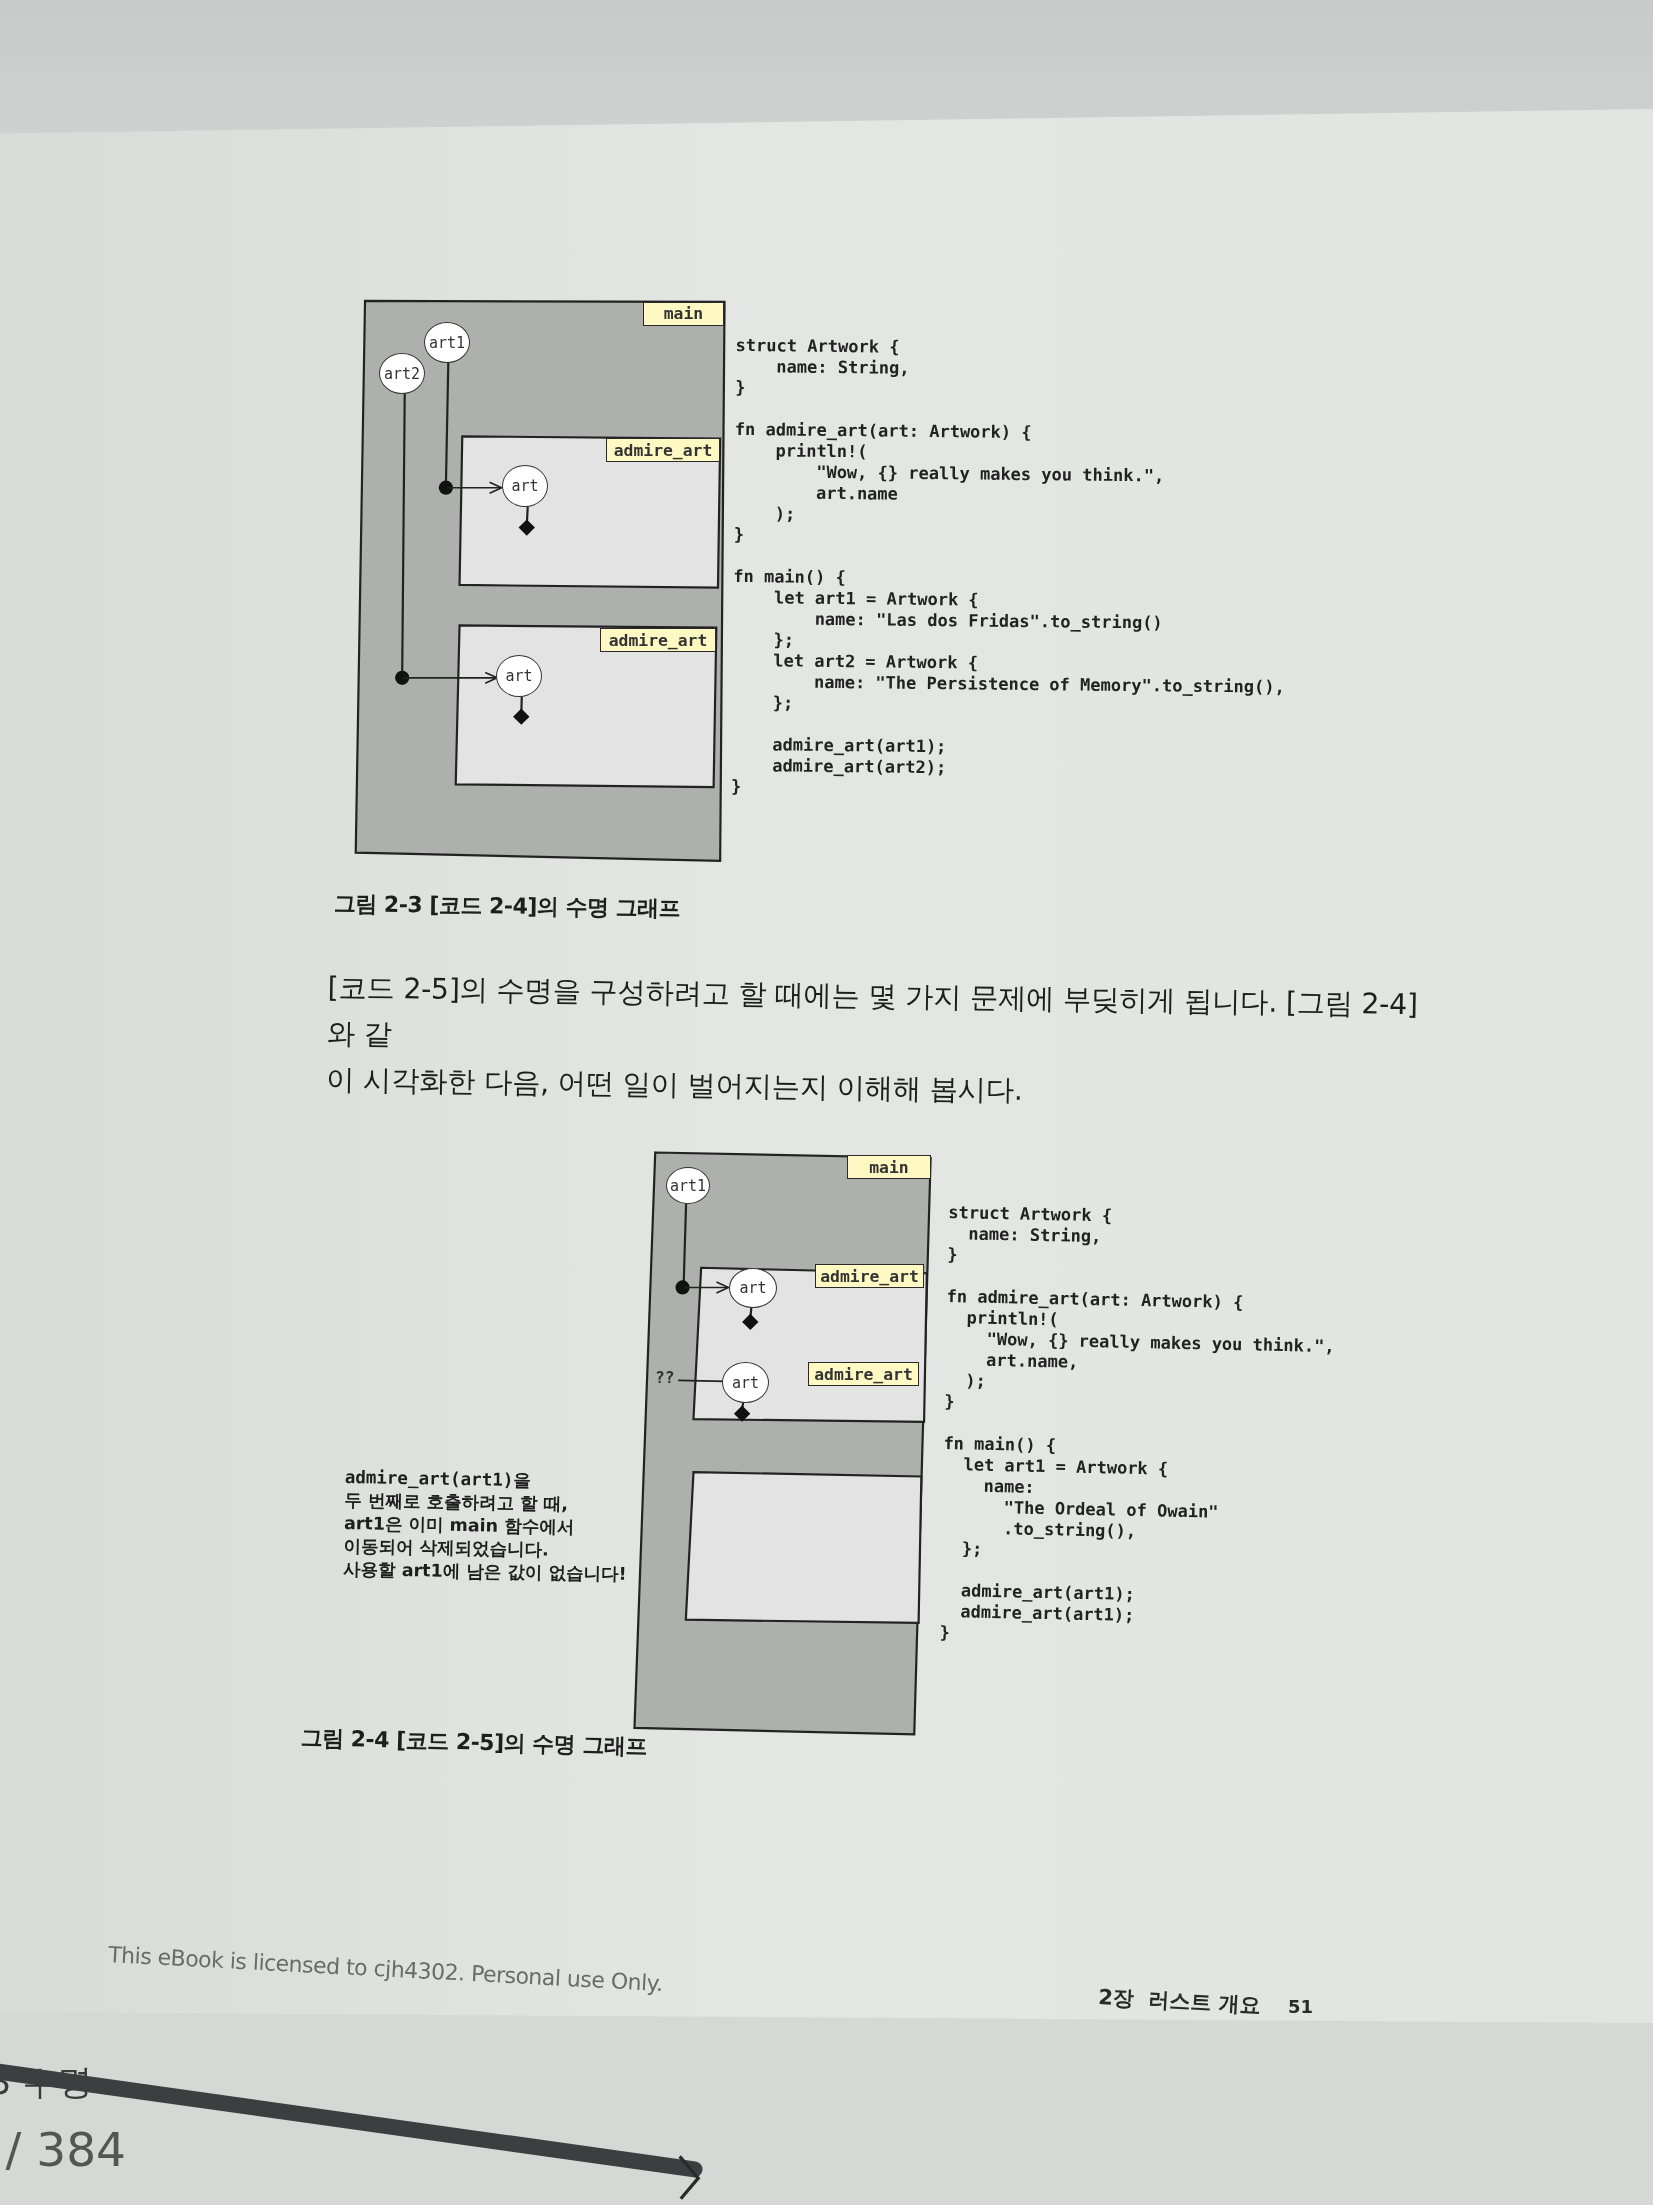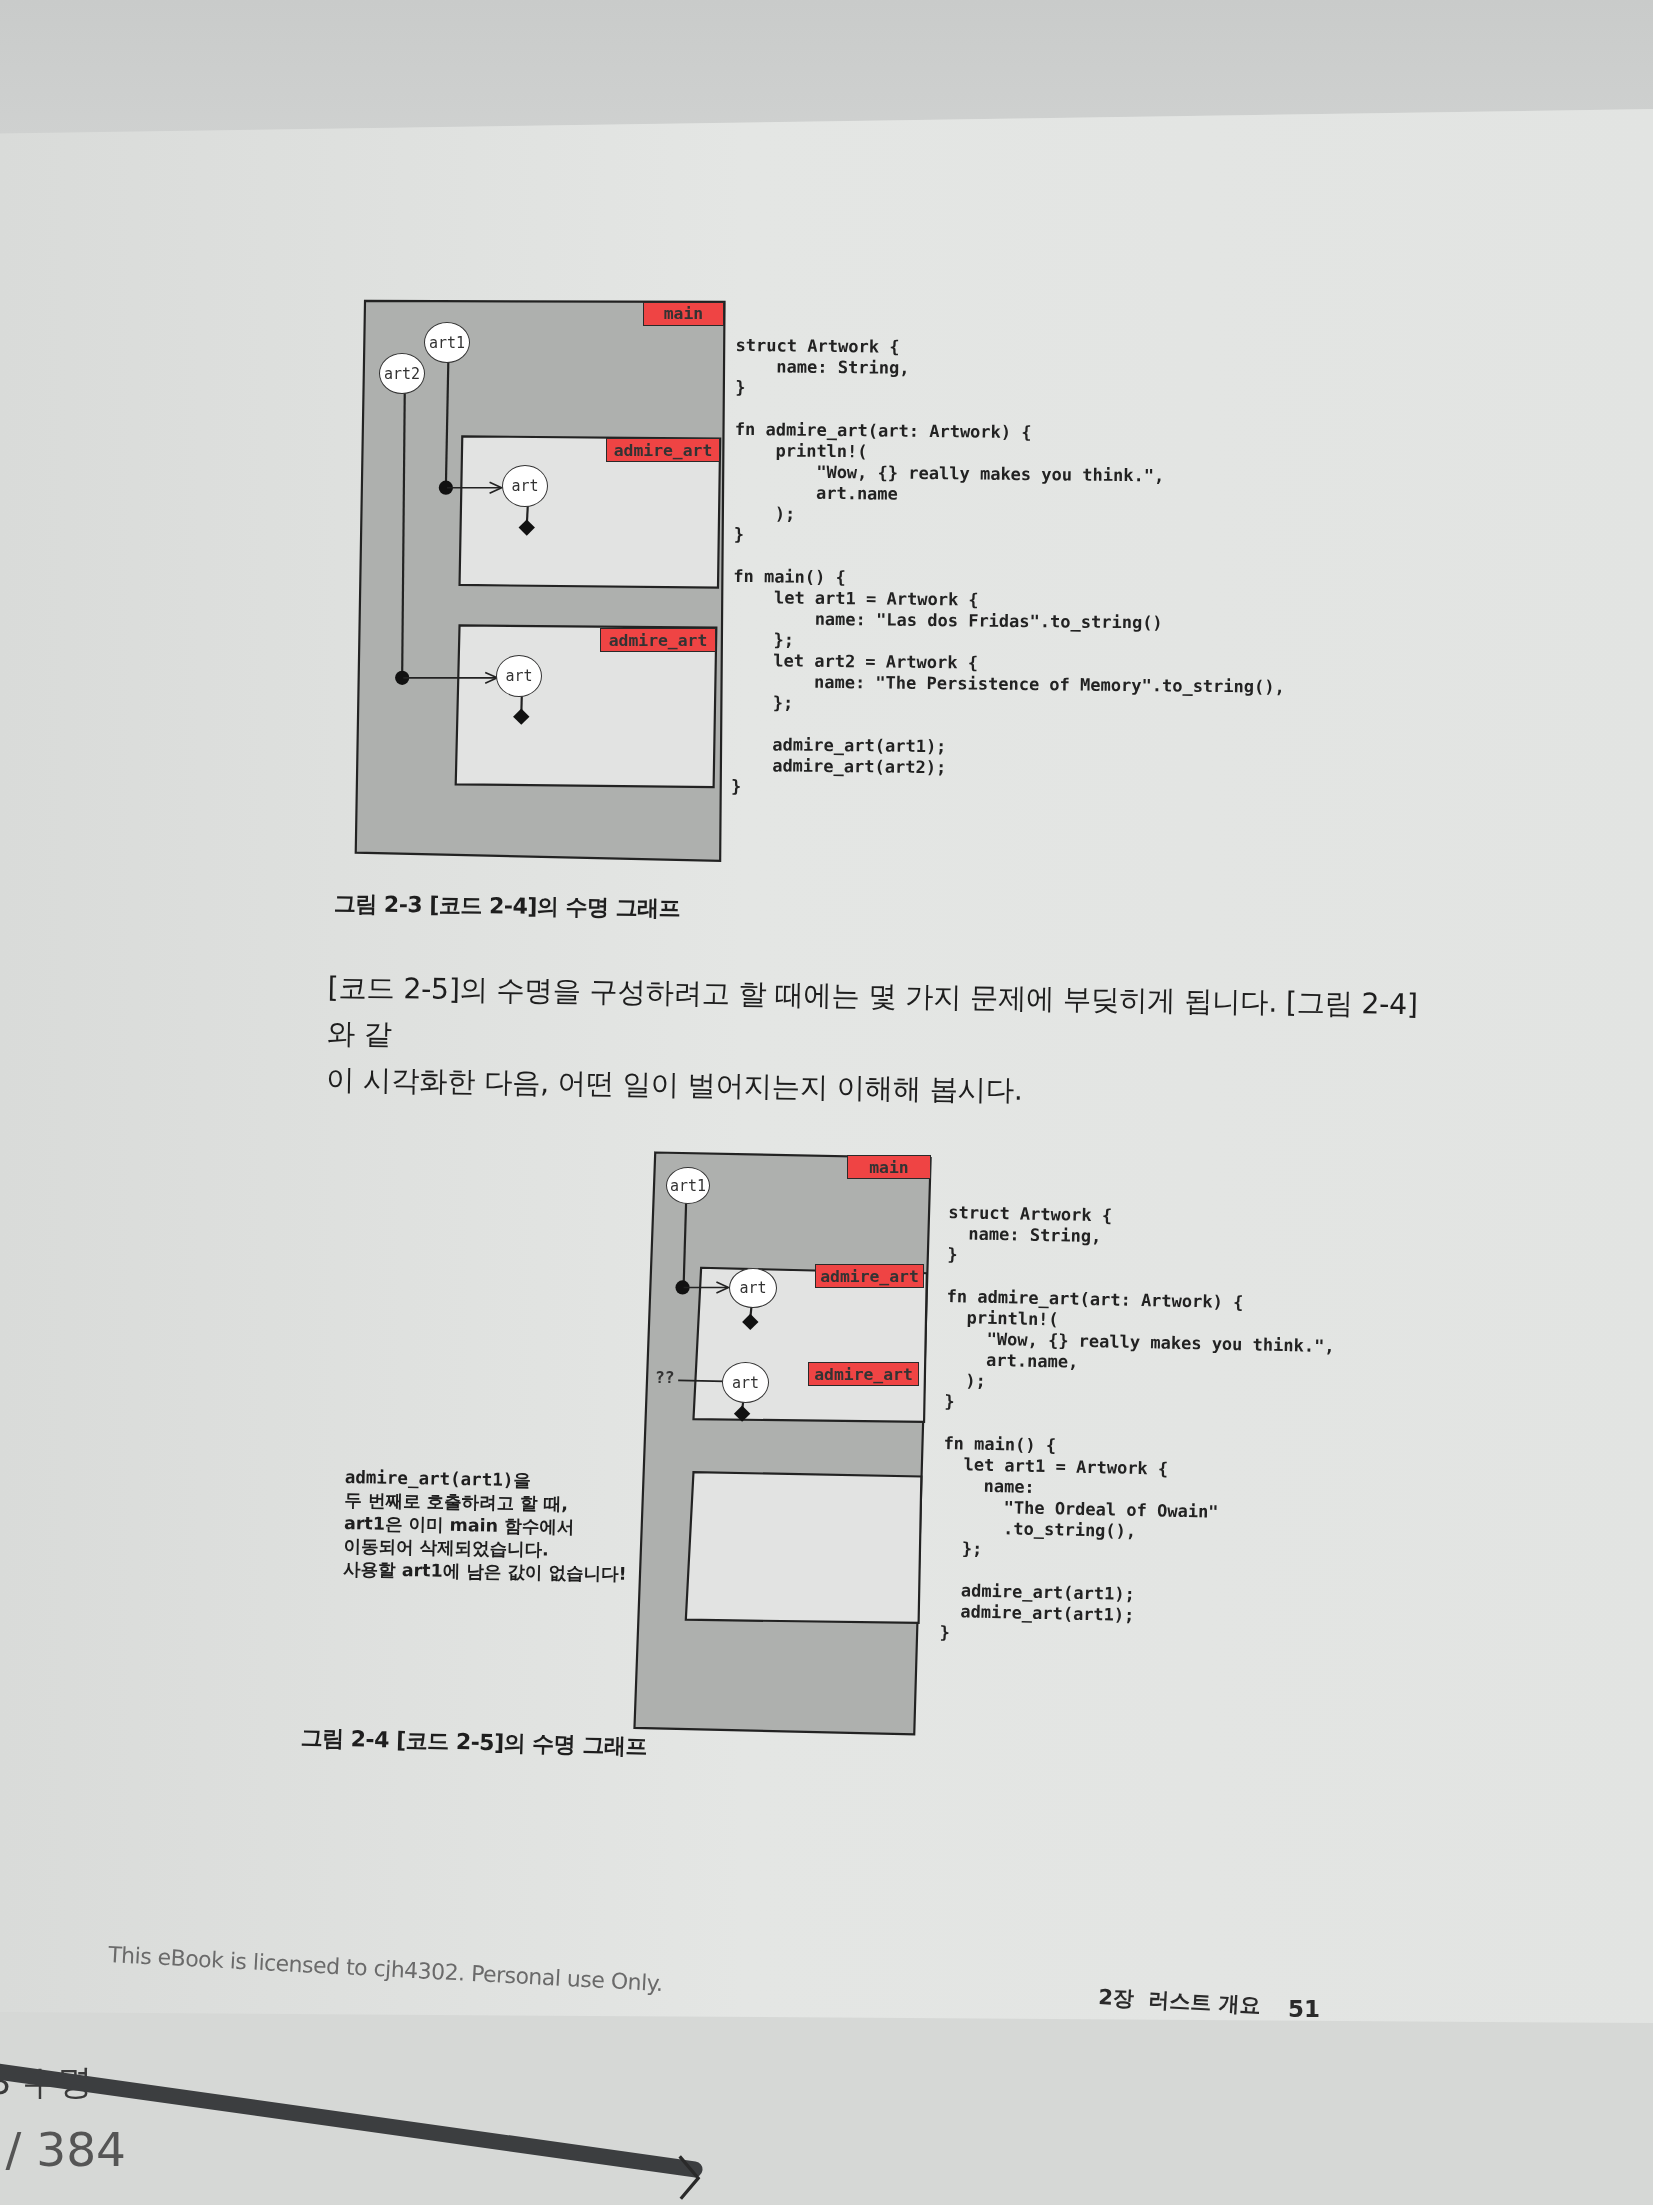--- a/index.html
+++ b/index.html
@@ -20,21 +20,21 @@
     clip-path:polygon(0 24.6px,100% 0,100% 1914px,0 1903px);
   }
   .abs { position:absolute; }
   .caption { font-weight:bold; font-size:22px; letter-spacing:-0.5px; }
   .body-text { font-size:28.4px; line-height:46px; letter-spacing:-0.3px; }
   .code {
     font-family:"DejaVu Sans Mono", monospace; font-size:17px; line-height:21px;
     white-space:pre; font-weight:bold; color:#222;
   }
   .frame-label {
-    position:absolute; background:#ef4444; border:1.6px solid #2a2a2a;
+    position:absolute; background:#fef9c3; border:1.6px solid #2a2a2a;
     font-family:"DejaVu Sans Mono", monospace; font-size:16.4px; font-weight:bold;
     display:flex; align-items:center; justify-content:center; color:#333;
   }
   .var-circle {
     position:absolute; border:1.6px solid #333; border-radius:50%; background:#ffffff;
     font-family:"DejaVu Sans Mono", monospace; font-size:15px; font-weight:normal;
     display:flex; align-items:center; justify-content:center; color:#333;
   }
   .note { font-size:17.5px; line-height:23px; font-weight:bold; }
   .note .mono { font-family:"DejaVu Sans Mono", monospace; }
@@ -123,21 +123,21 @@
 </div>
 
 <div class="abs code" style="left:949px; top:1181px; transform:rotate(1.2deg); transform-origin:left top;">
 <div>struct Artwork {</div><div>  name: String,</div><div>}</div><div>​</div><div>fn admire_art(art: Artwork) {</div><div>  println!(</div><div>    "Wow, {} really makes you think.",</div><div>    art.name,</div><div>  );</div><div>}</div><div>​</div><div>fn main() {</div><div>  let art1 = Artwork {</div><div>    name:</div><div>      "The Ordeal of Owain"</div><div>      .to_string(),</div><div>  };</div><div>​</div><div>  admire_art(art1);</div><div>  admire_art(art1);</div><div>}</div>
 </div>
 
 <div class="abs caption" style="left:301px; top:1723px; transform:rotate(1.5deg); transform-origin:left top;">그림 2-4 [코드 2-5]의 수명 그래프</div>
 
 <div class="abs footer-lic" style="left:109px; top:1942px; transform:rotate(3deg); transform-origin:left top;">This eBook is licensed to cjh4302. Personal use Only.</div>
 <div class="abs footer-right" style="left:1099px; top:1983px; transform:rotate(3deg); transform-origin:left top; white-space:pre;">2장  러스트 개요</div>
-<div class="abs footer-right" style="left:1288px; top:1996px; font-size:23px;">51</div>
+<div class="abs footer-right" style="left:1288px; top:1996px; font-size:18px;">51</div>
 
 <div class="abs side" style="left:-11px; top:2059px; font-size:35px;">3 수명</div>
 <div class="abs side" style="left:5.5px; top:2122px; font-size:47px; color:#555;">/ 384</div>
 <div class="bottom-bar"></div>
 <div class="abs" style="left:673px; top:2152px; width:33px; height:49px;">
   <svg width="33" height="49" viewBox="0 0 60 90">
     <polyline points="12,8 46,48 14,86" fill="none" stroke="#2a2a2a" stroke-width="6"></polyline>
   </svg>
 </div>
 

